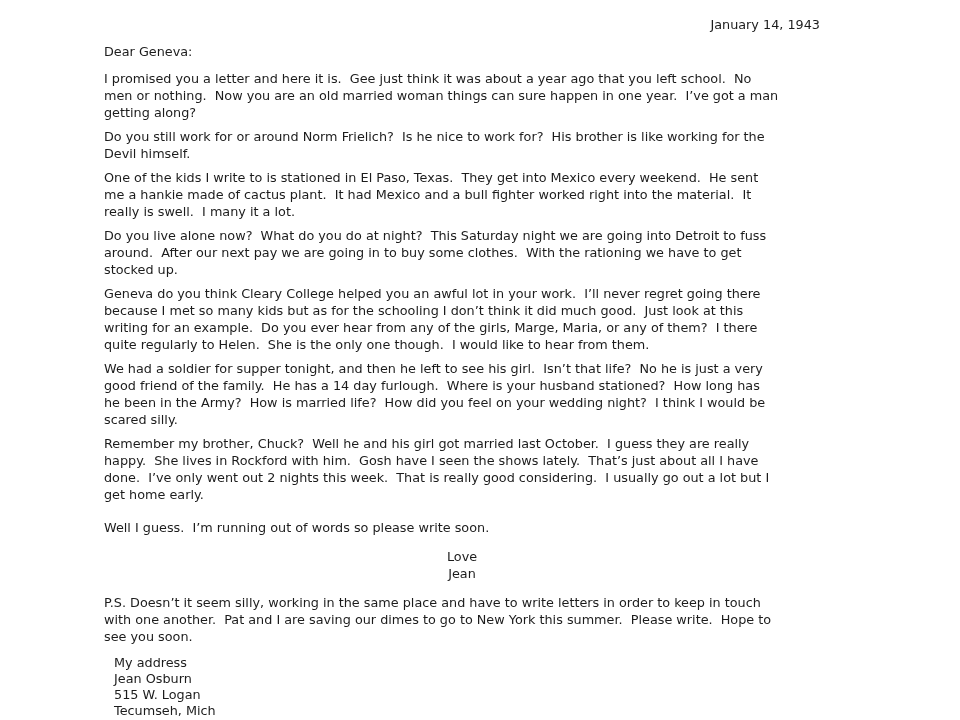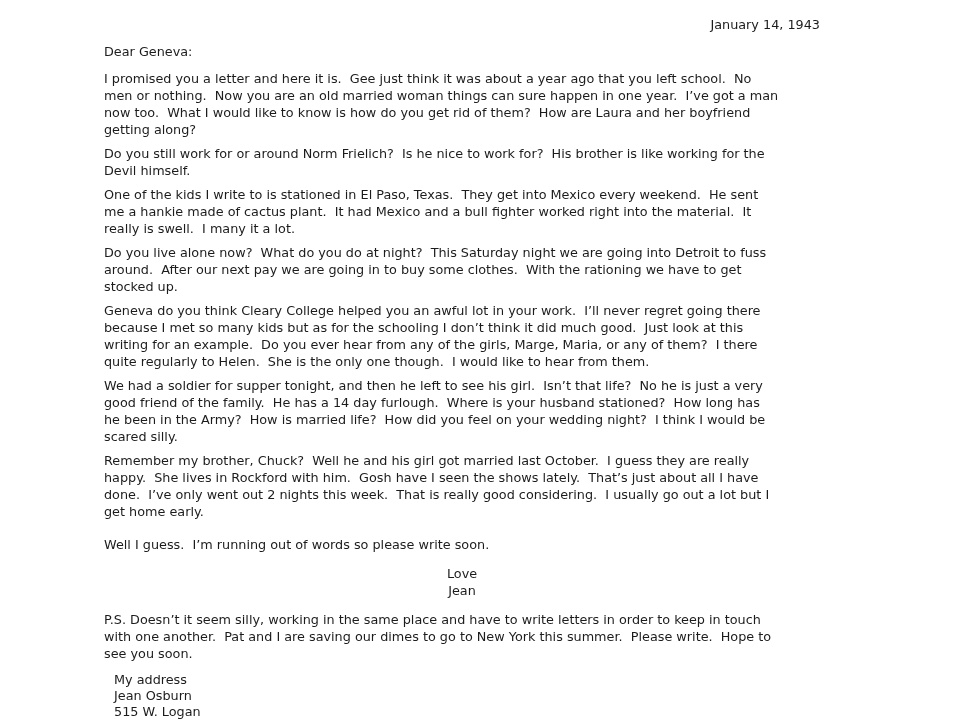--- a/index.html
+++ b/index.html
@@ -68,21 +68,20 @@
 <div class="page">
   <div class="content">
 
     <div class="date-line">January 14, 1943</div>
 
     <div class="salutation">Dear Geneva:</div>
 
     <p class="para">
       <span class="line">I promised you a letter and here it is.  Gee just think it was about a year ago that you left school.  No</span>
       <span class="line">men or nothing.  Now you are an old married woman things can sure happen in one year.  I’ve got a man</span>
-      <span class="line">now too.  What I would like to know is how do you get rid of them?  How are Laura and her boyfriend</span>
       <span class="line">getting along?</span>
     </p>
 
     <p class="para">
       <span class="line">Do you still work for or around Norm Frielich?  Is he nice to work for?  His brother is like working for the</span>
       <span class="line">Devil himself.</span>
     </p>
 
     <p class="para">
       <span class="line">One of the kids I write to is stationed in El Paso, Texas.  They get into Mexico every weekend.  He sent</span>

